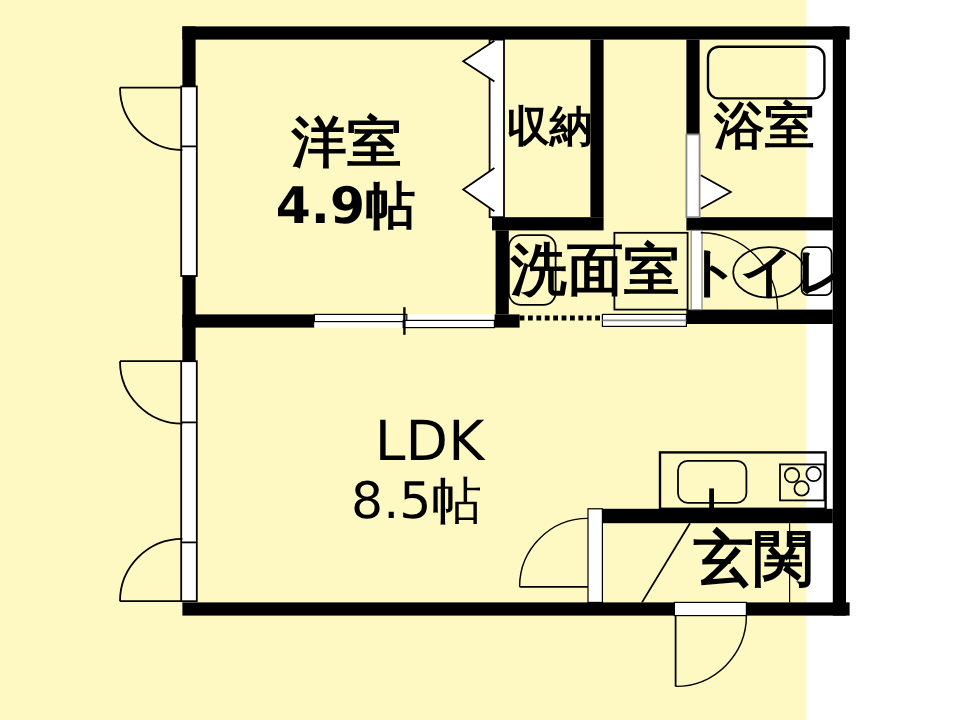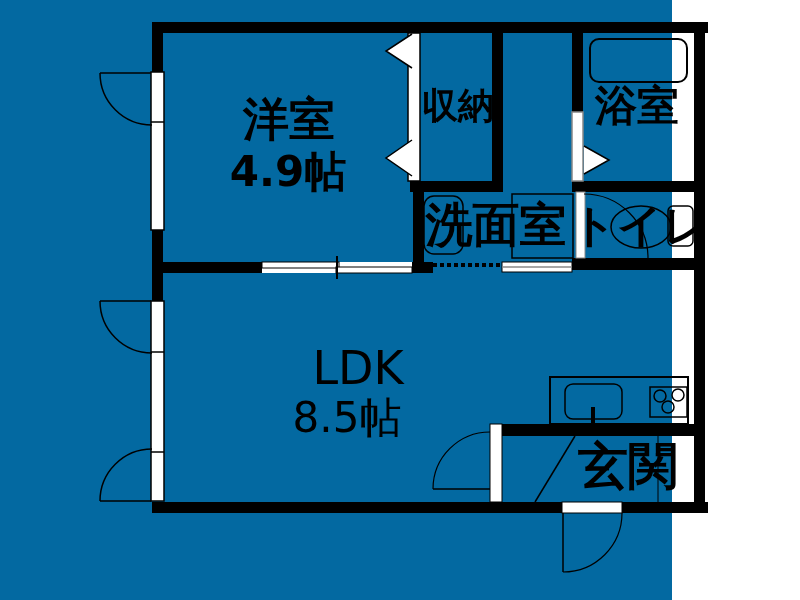--- a/index.html
+++ b/index.html
@@ -7,21 +7,21 @@
     padding: 0;
     width: 800px;
     height: 600px;
     background: #ffffff;
     font-family: "DejaVu Sans", sans-serif;
   }
   .plan-wrap {
     position: relative;
     width: 672px;
     height: 600px;
-    background: #0369a1;
+    background: #fef9c3;
   }
   svg { display: block; }
   text {
     fill: #000000;
     font-family: "DejaVu Sans", sans-serif;
     text-anchor: middle;
     dominant-baseline: middle;
   }
   .room-label { font-weight: 700; }
   .ldk-label  { font-weight: 400; }

